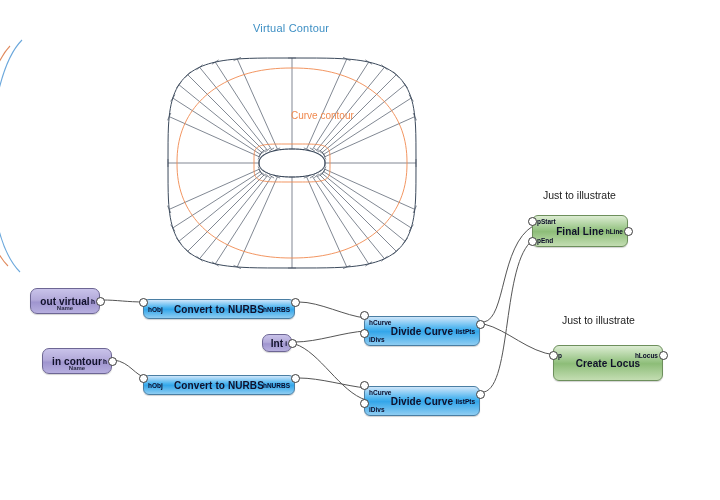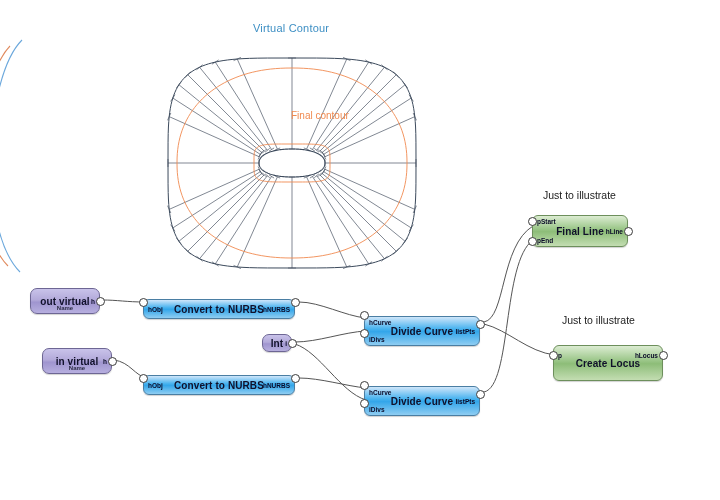--- a/index.html
+++ b/index.html
@@ -213,35 +213,35 @@
       <path class="wire" d="M 295,342 C 318,342 344,332 366,331" fill="none" stroke="#555" stroke-width="1"></path>
       <path class="wire" d="M 295,344 C 320,352 340,392 366,400" fill="none" stroke="#555" stroke-width="1"></path>
       <path class="wire" d="M 484,322 C 506,318 500,246 533,226" fill="none" stroke="#555" stroke-width="1"></path>
       <path class="wire" d="M 484,392 C 512,386 502,262 533,240" fill="none" stroke="#555" stroke-width="1"></path>
       <path class="wire" d="M 484,324 C 508,330 528,352 555,355" fill="none" stroke="#555" stroke-width="1"></path>
     </g>
   </svg>
 
   <div class="label title-label" style="left:253px;top:22px;">Virtual Contour</div>
 
-  <div class="label contour-label" style="left:291px;top:110px;">Final contour</div>
+  <div class="label contour-label" style="left:291px;top:110px;">Curve contour</div>
 
   <div class="label note-label" style="left:543px;top:189px;">Just to illustrate</div>
 
   <div class="label note-label" style="left:562px;top:314px;">Just to illustrate</div>
 
   <div id="node-layer">
       <div class="node node-purple" style="left: 30px; top: 288px; width: 70px; height: 26px;">
         <div class="node-title">out virtual</div>
         <div class="node-sub">Name</div>
         <div class="port-label port-out" style="top: 9px;">h</div>
       </div>
       <div class="port" style="left: 96px; top: 296.5px;"></div>
       <div class="node node-purple" style="left: 42px; top: 348px; width: 70px; height: 26px;">
-        <div class="node-title">in virtual</div>
+        <div class="node-title">in contour</div>
         <div class="node-sub">Name</div>
         <div class="port-label port-out" style="top: 9px;">h</div>
       </div>
       <div class="port" style="left: 108px; top: 356.5px;"></div>
       <div class="node node-purple" style="left: 262px; top: 334px; width: 30px; height: 18px;">
         <div class="node-title">Int</div>
         <div class="port-label port-out" style="top: 5px;">i</div>
       </div>
       <div class="port" style="left: 288px; top: 338.5px;"></div>
       <div class="node node-blue" style="left: 143px; top: 292px; width: 152px; height: 20px;">

